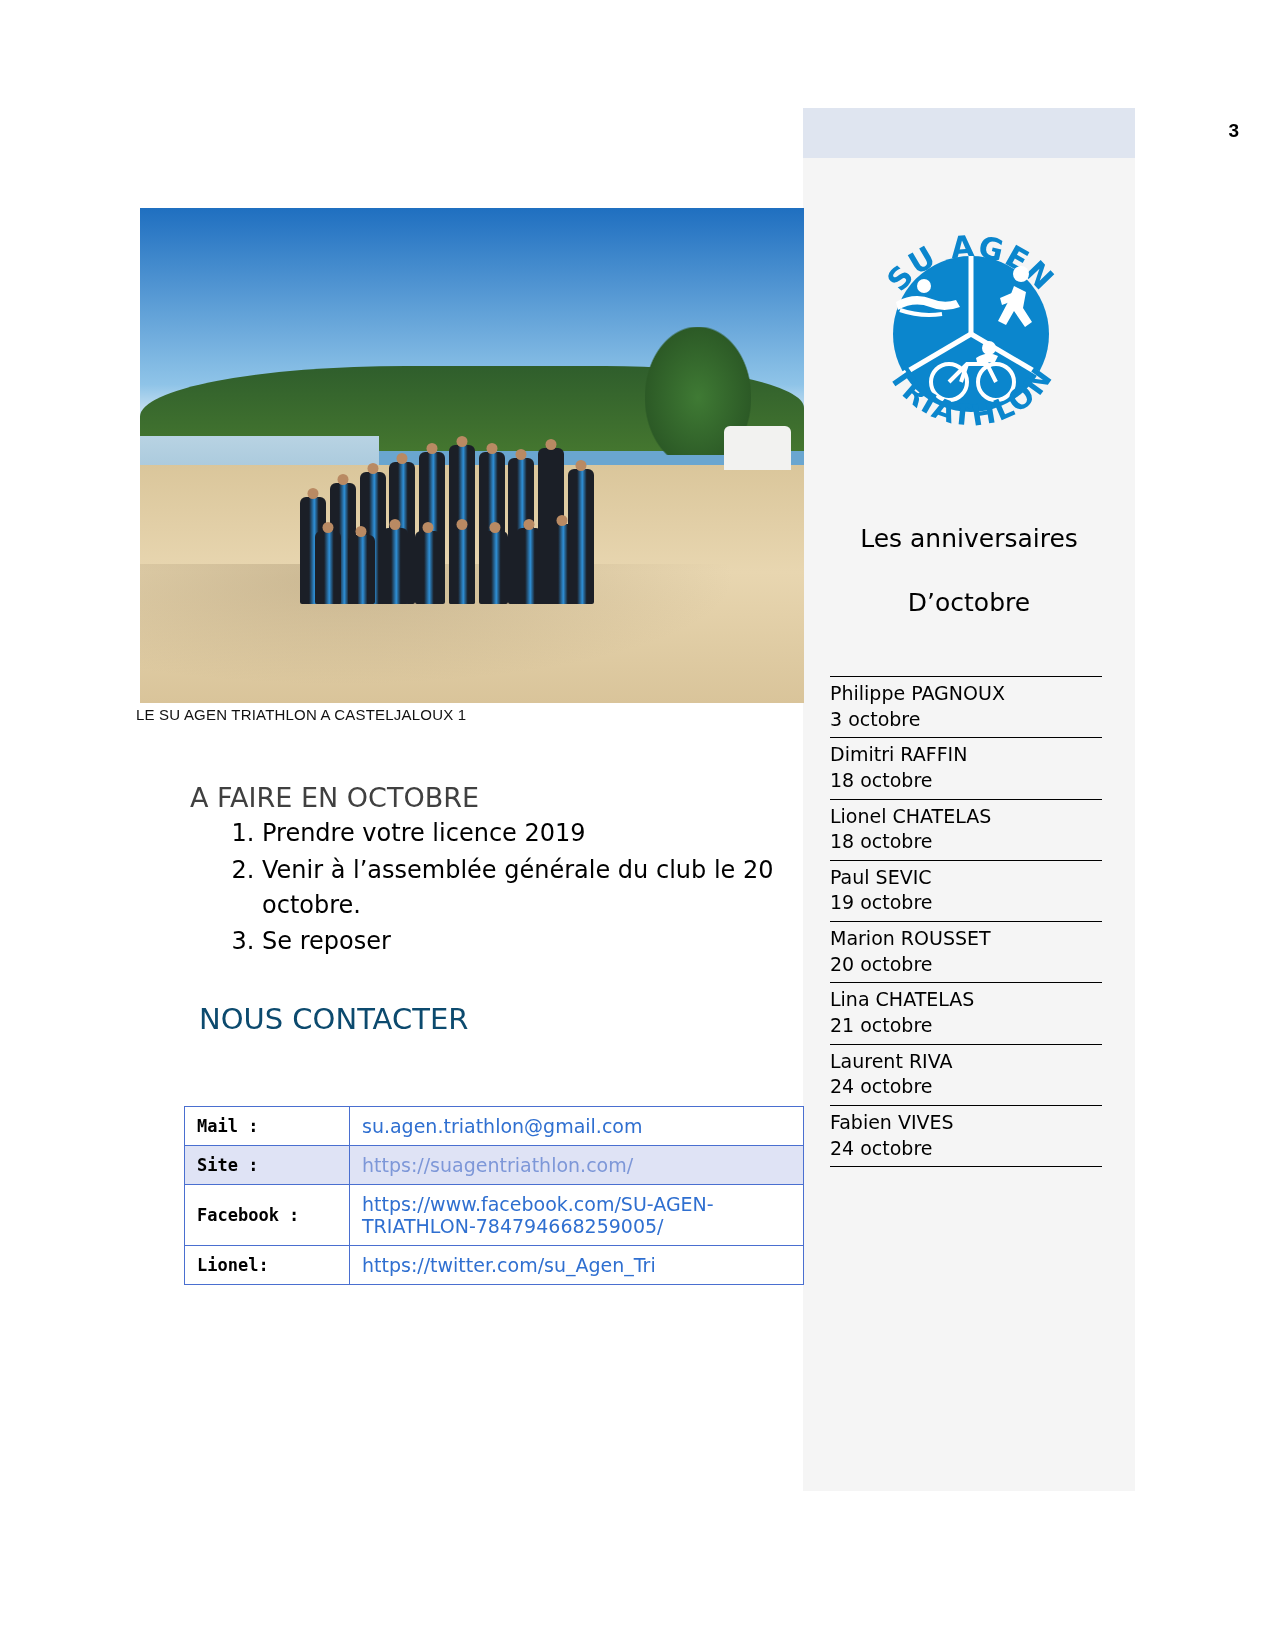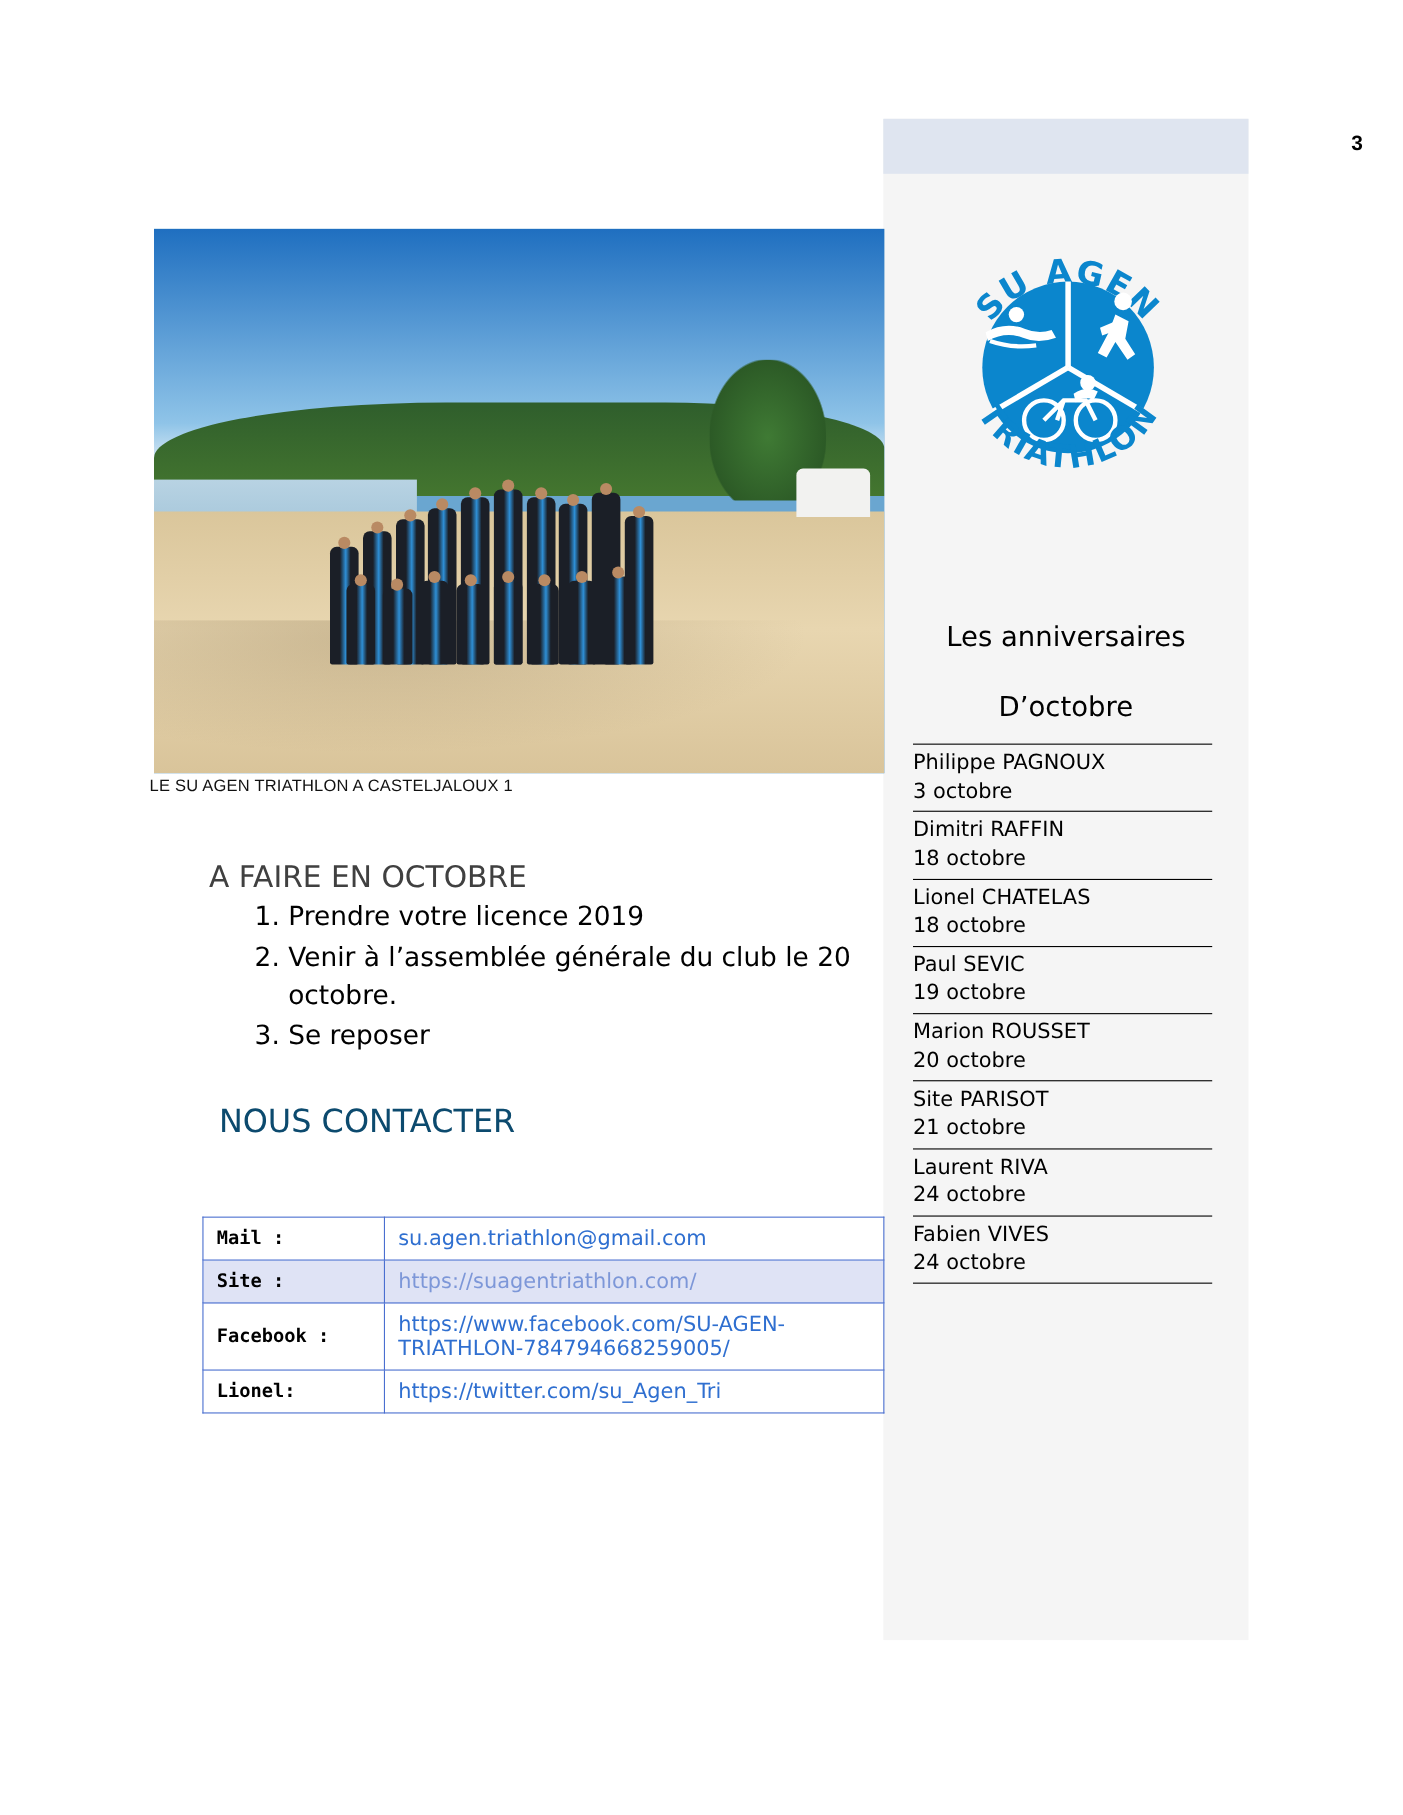--- a/index.html
+++ b/index.html
@@ -53,21 +53,20 @@
 
   
   .side-title {
     position: absolute;
     width: 332px;
     left: 803px;
     text-align: center;
     font-family: "DejaVu Sans", sans-serif;
     font-size: 25px;
     color: #000;
-    margin-top: 40px;
   }
   .side-title.t1 { top: 524px; }
   .side-title.t2 { top: 588px; }
 
   
   .bday-list {
     position: absolute;
     left: 830px;
     top: 676px;
     width: 272px;
@@ -283,21 +282,21 @@
   </div>
   <div class="bday-row">
     <span class="bday-name">Paul SEVIC</span>
     <span class="bday-date">19 octobre</span>
   </div>
   <div class="bday-row">
     <span class="bday-name">Marion ROUSSET</span>
     <span class="bday-date">20 octobre</span>
   </div>
   <div class="bday-row">
-    <span class="bday-name">Site PARISOT</span>
+    <span class="bday-name">Lina CHATELAS</span>
     <span class="bday-date">21 octobre</span>
   </div>
   <div class="bday-row">
     <span class="bday-name">Laurent RIVA</span>
     <span class="bday-date">24 octobre</span>
   </div>
   <div class="bday-row">
     <span class="bday-name">Fabien VIVES</span>
     <span class="bday-date">24 octobre</span>
   </div>

